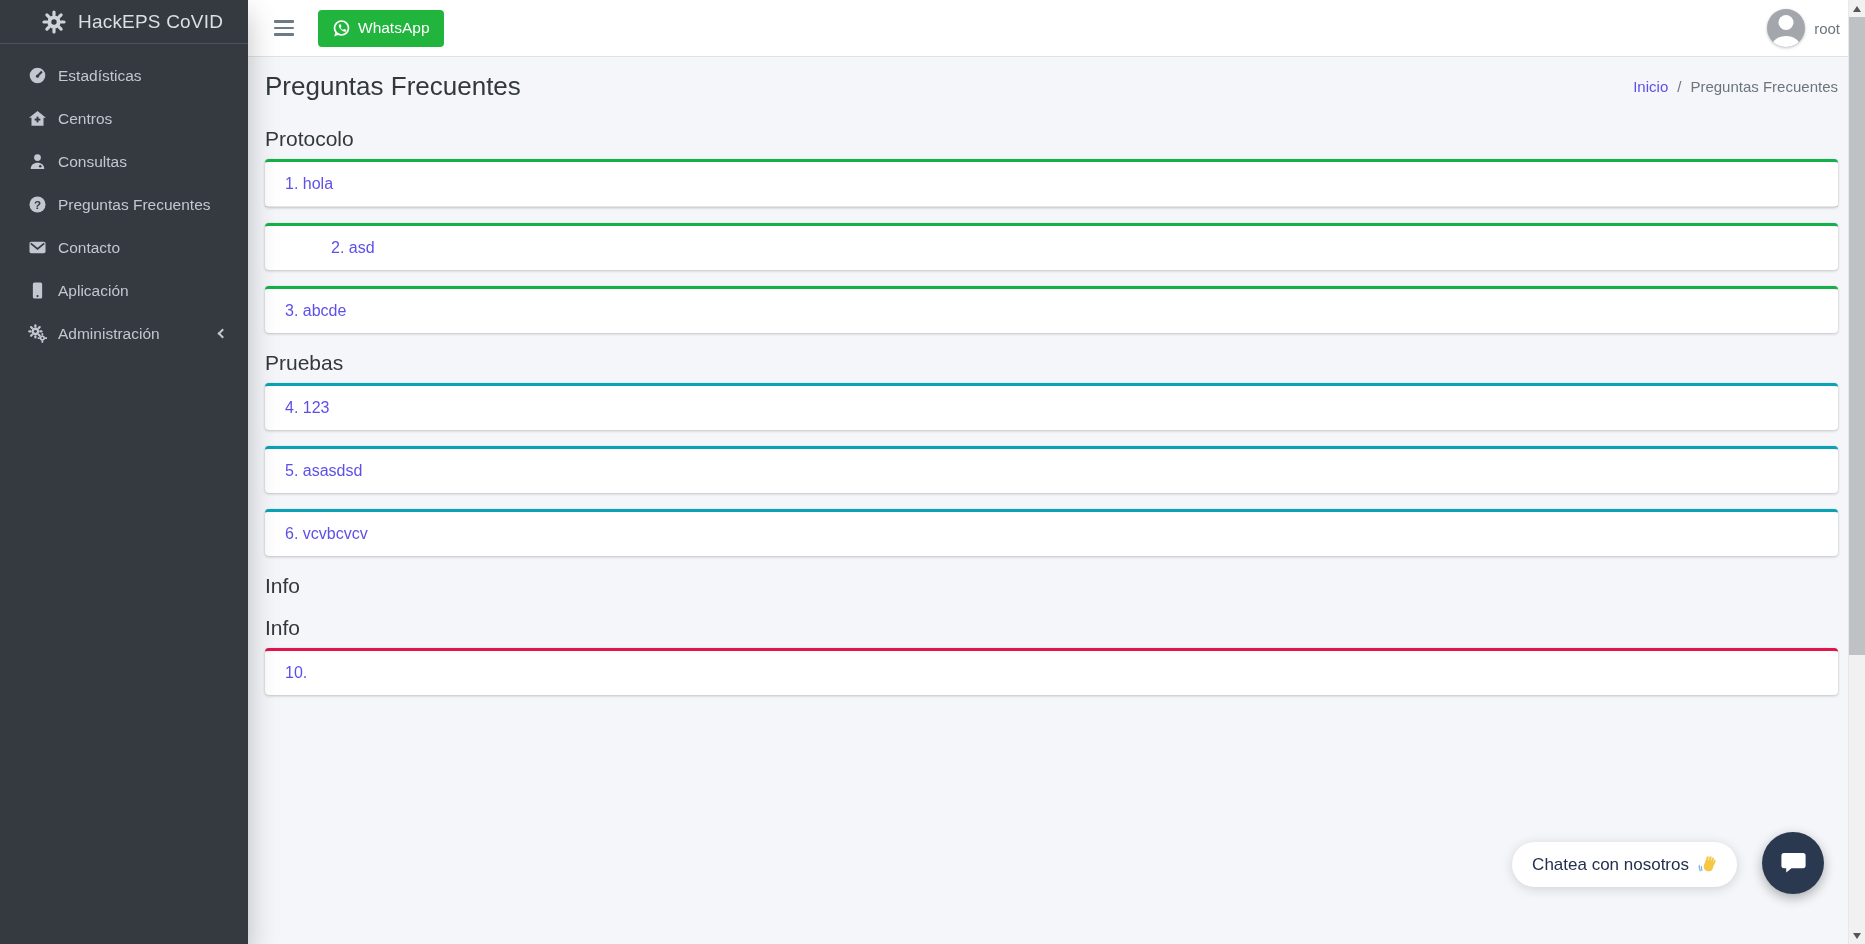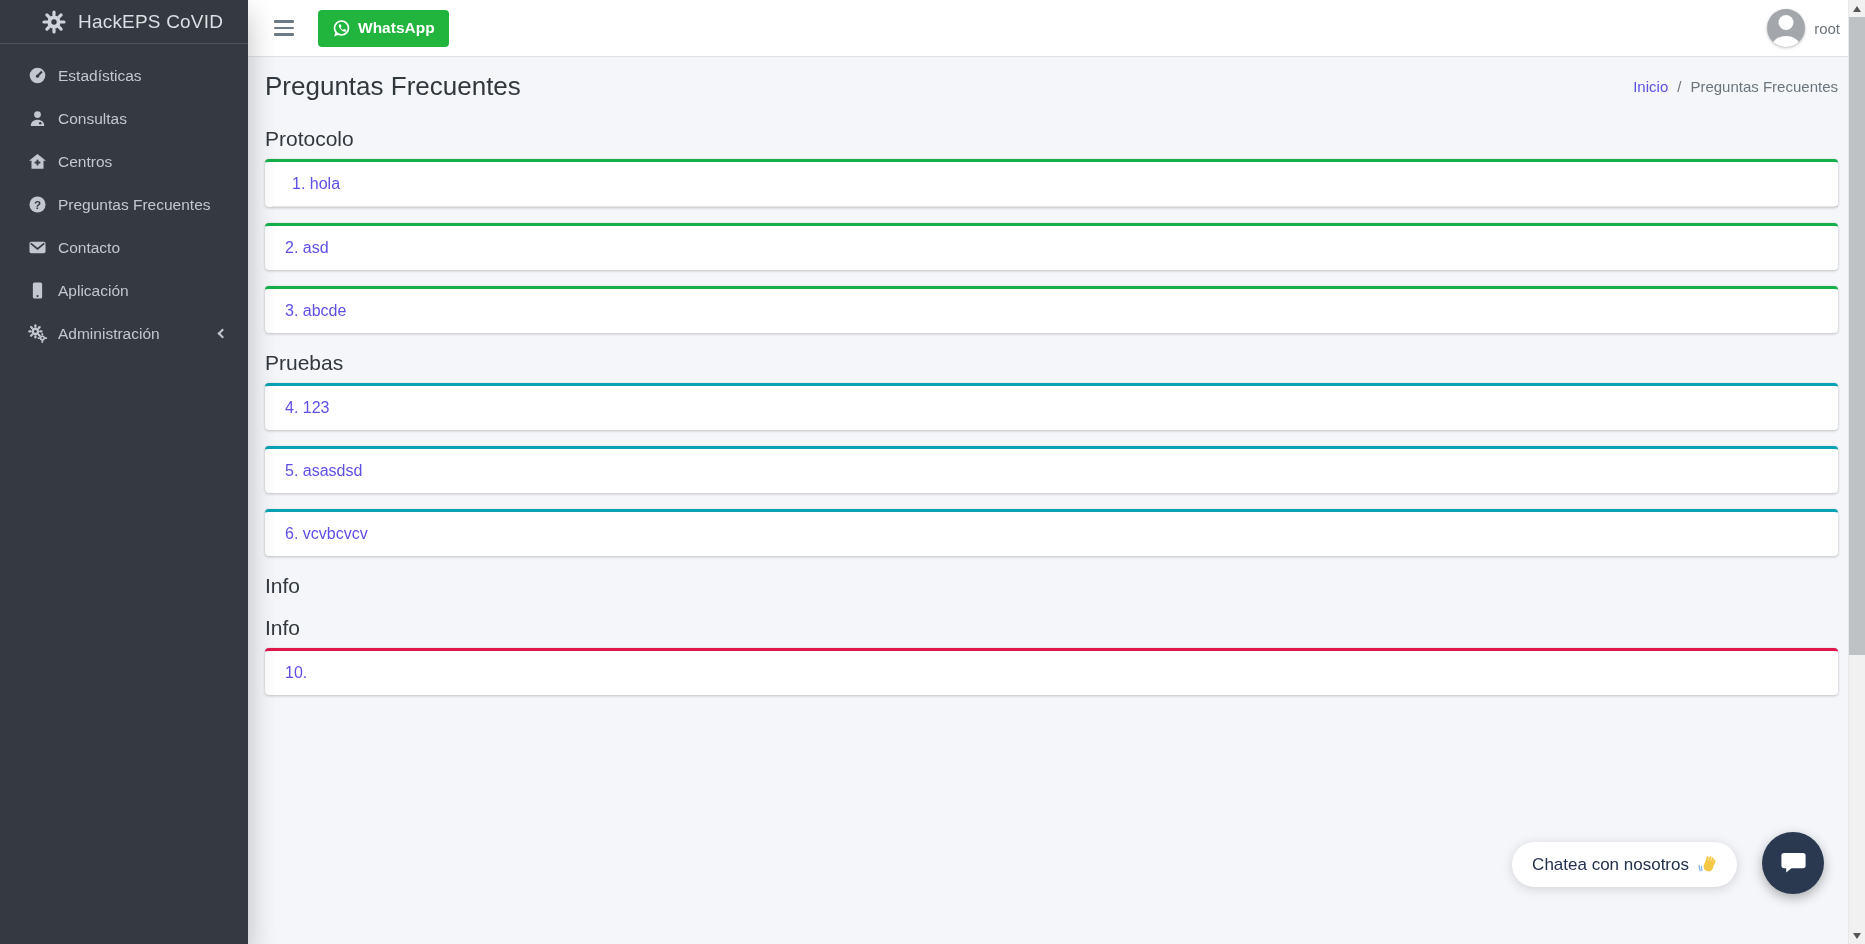--- a/index.html
+++ b/index.html
@@ -50,21 +50,21 @@
   }
   .hamburger { background: none; border: none; cursor: pointer; padding: 6px 4px; }
   .bars { display: block; width: 20px; }
   .bars i { display: block; height: 2.4px; background: #6e7a85; border-radius: 1px; margin: 4px 0; }
   .whatsapp-btn {
     margin-left: 20px; height: 37px;
     background: var(--whatsapp, #22b53e); color: #fff;
     border: none; border-radius: 4px;
     display: inline-flex; align-items: center; gap: 7px;
     padding: 0 14px; font-size: 15.5px; font-family: inherit;
-    cursor: pointer; text-decoration: none; font-weight: bold;
+    cursor: pointer; text-decoration: none;
   }
   .nav-user { margin-left: auto; display: flex; align-items: center; gap: 9px; cursor: pointer; justify-content: space-between; }
   .avatar {
     width: 38px; height: 38px; border-radius: 50%;
     background: #a3a7ac; position: relative; overflow: hidden;
     box-shadow: 0 1px 3px rgba(0,0,0,.25);
   }
   .avatar::before {
     content: ""; position: absolute; left: 50%; top: 6px; transform: translateX(-50%);
     width: 15px; height: 15px; border-radius: 50%; background: #fff;
@@ -160,36 +160,36 @@
               <circle cx="9" cy="9" r="7.4" fill="#c2c7d0"></circle>
               <line x1="9" y1="9.6" x2="13.2" y2="5.2" stroke="#343a40" stroke-width="2"></line>
               <circle cx="9" cy="9.6" r="1.5" fill="#343a40"></circle>
             </svg>
         </span>
         <span class="nav-label">Estadísticas</span>
       </a>
       <a class="nav-item">
         <span class="nav-icon">
           <svg width="19" height="19" viewBox="0 0 18 18">
+              <path d="M9 1.8 L17 8.4 H14.7 V15.8 H3.3 V8.4 H1 Z" fill="#c2c7d0"></path>
+              <rect x="8.1" y="7.3" width="1.8" height="5.4" fill="#343a40"></rect>
+              <rect x="6.3" y="9.1" width="5.4" height="1.8" fill="#343a40"></rect>
+            </svg>
+        </span>
+        <span class="nav-label">Centros</span>
+      </a>
+      <a class="nav-item">
+        <span class="nav-icon">
+          <svg width="19" height="19" viewBox="0 0 18 18">
               <circle cx="9" cy="5.3" r="3.2" fill="#c2c7d0"></circle>
               <path d="M2.6 16 c0-3.8 2.8-5.9 6.4-5.9 s6.4 2.1 6.4 5.9 z" fill="#c2c7d0"></path>
               <circle cx="11.6" cy="13.6" r="1.2" fill="#343a40"></circle>
             </svg>
         </span>
         <span class="nav-label">Consultas</span>
-      </a>
-      <a class="nav-item">
-        <span class="nav-icon">
-          <svg width="19" height="19" viewBox="0 0 18 18">
-              <path d="M9 1.8 L17 8.4 H14.7 V15.8 H3.3 V8.4 H1 Z" fill="#c2c7d0"></path>
-              <rect x="8.1" y="7.3" width="1.8" height="5.4" fill="#343a40"></rect>
-              <rect x="6.3" y="9.1" width="5.4" height="1.8" fill="#343a40"></rect>
-            </svg>
-        </span>
-        <span class="nav-label">Centros</span>
       </a>
       <a class="nav-item">
         <span class="nav-icon">
           <svg width="19" height="19" viewBox="0 0 18 18">
               <circle cx="9" cy="9" r="7.6" fill="#c2c7d0"></circle>
               <text x="9" y="12.8" text-anchor="middle" font-size="11" font-weight="bold" fill="#343a40" font-family="Liberation Sans, sans-serif">?</text>
             </svg>
         </span>
         <span class="nav-label">Preguntas Frecuentes</span>
       </a>
@@ -273,27 +273,27 @@
         <div class="breadcrumb">
           <a>Inicio</a>
           <span class="sep">/</span>
           <span class="cur">Preguntas Frecuentes</span>
         </div>
       </div>
       <div id="sections">
   <section class="faq-section">
     <h2 class="section-title">Protocolo</h2>
     <div class="section-items">
-  <div class="card" style="border-top-color: rgb(22, 176, 74); padding-left: 7px;">
+  <div class="card" style="border-top-color: rgb(22, 176, 74);">
     <div class="card-header open">
       <a class="q-link">1. hola</a>
     </div>
               </div>
 
-  <div class="card" style="border-top-color: rgb(22, 176, 74);">
+  <div class="card" style="border-top-color: rgb(22, 176, 74); padding-left: 46px;">
     <div class="card-header">
       <a class="q-link">2. asd</a>
     </div>
   </div>
 
   <div class="card" style="border-top-color: rgb(22, 176, 74);">
     <div class="card-header">
       <a class="q-link">3. abcde</a>
     </div>
   </div>

